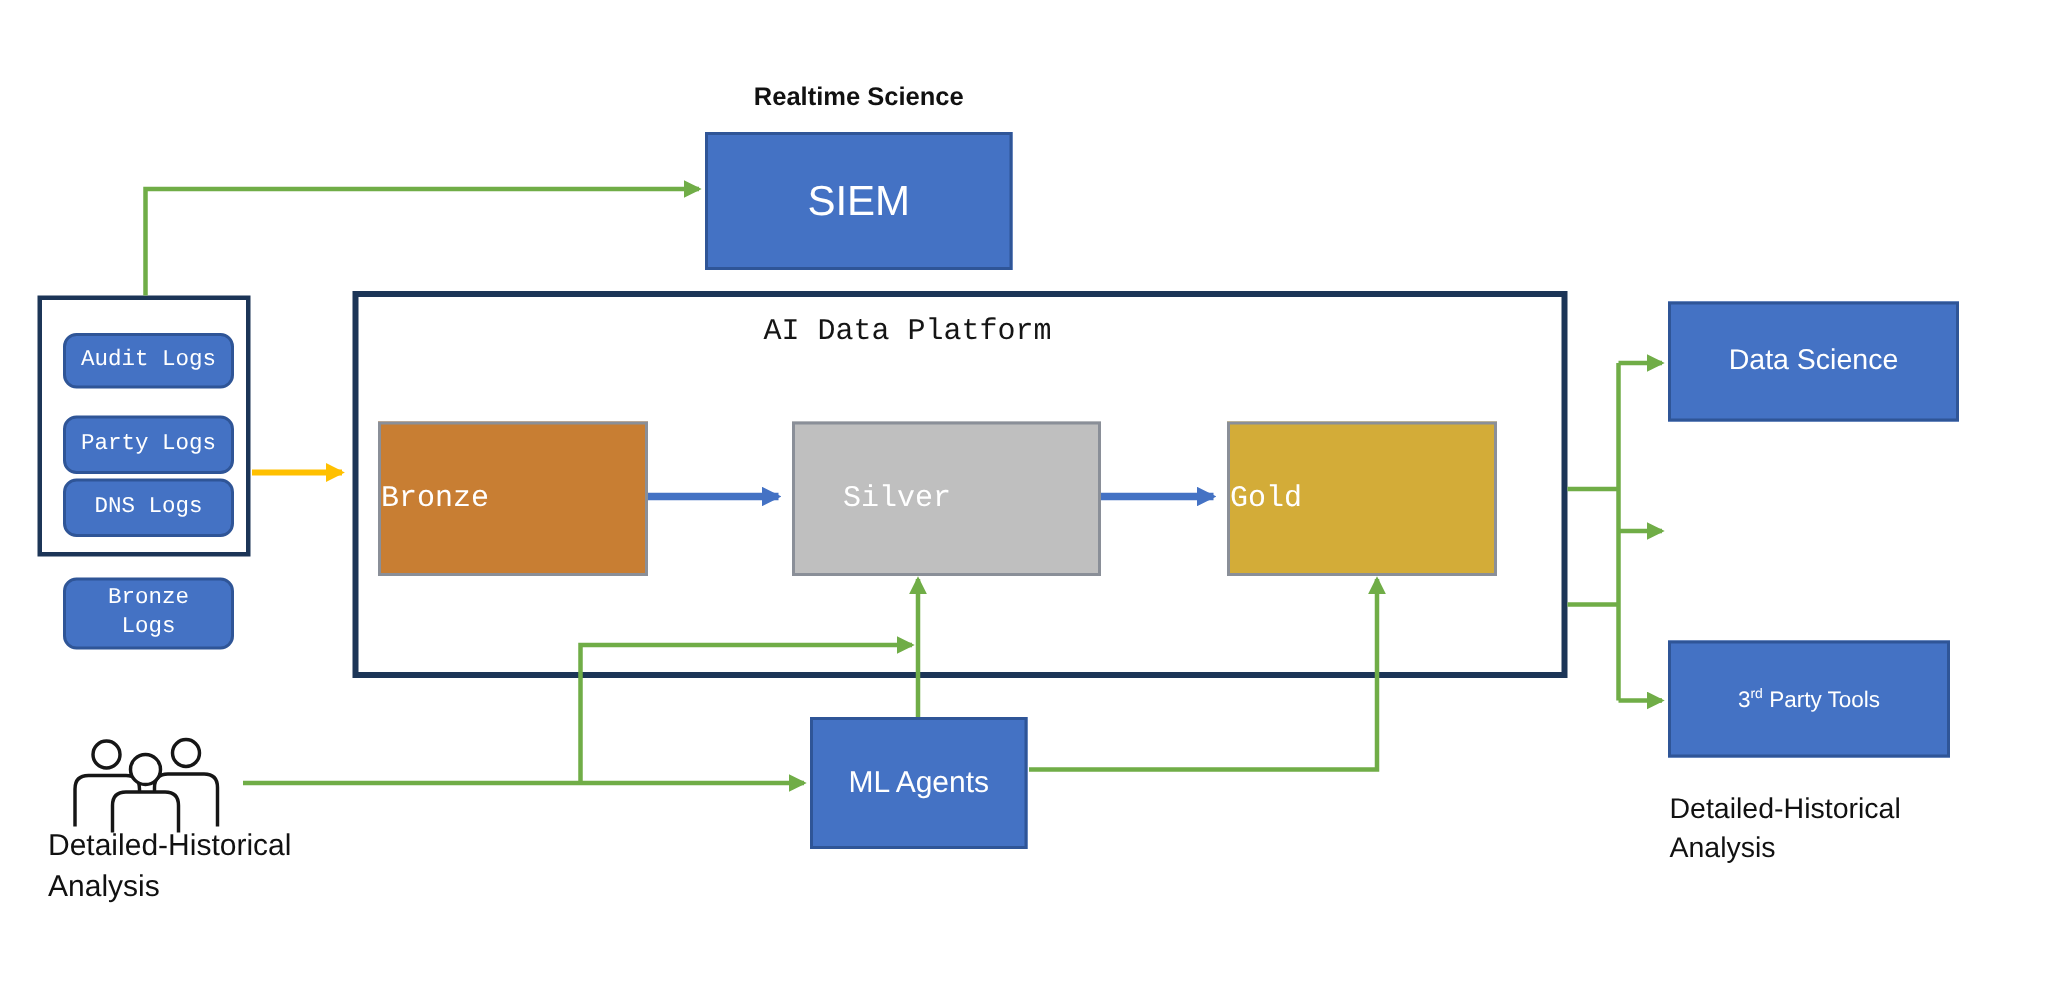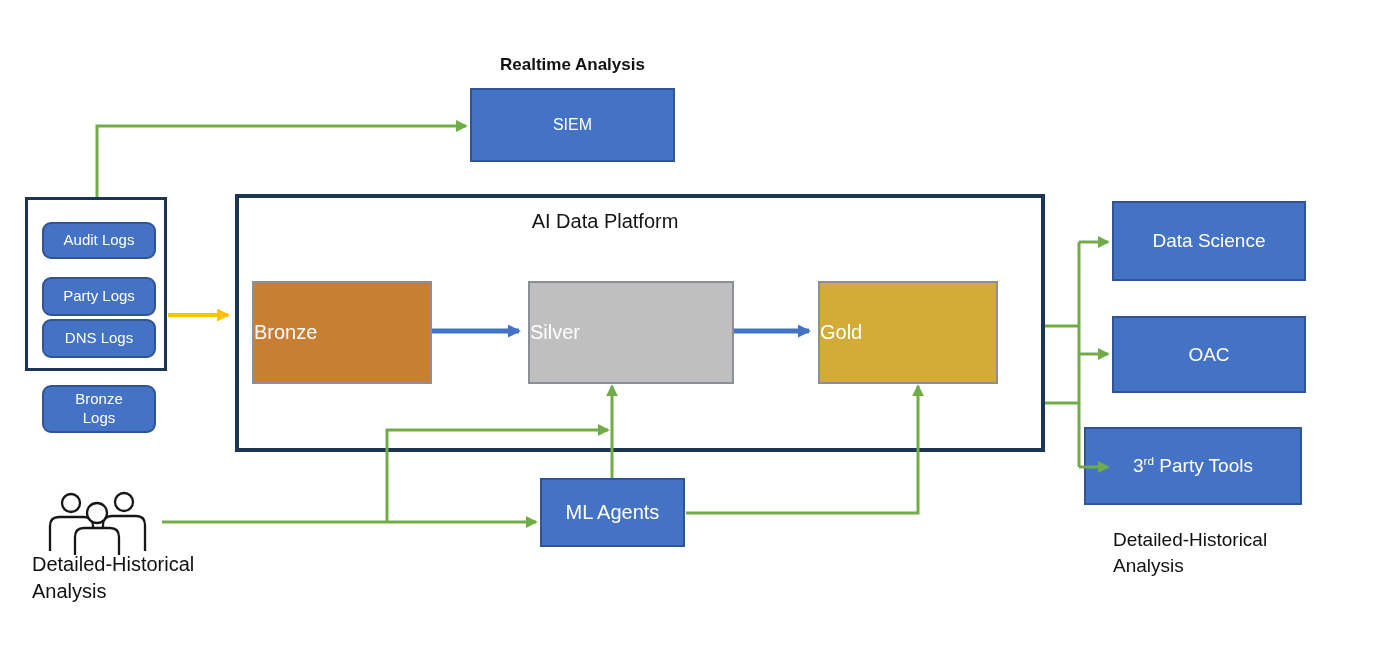--- a/index.html
+++ b/index.html
@@ -8,21 +8,21 @@
     font-family:"Liberation Sans",sans-serif;overflow:hidden;
   }
   .abs{position:absolute;}
   
   .bluebox{
     background:var(--blue);border:2px solid var(--blueborder);
     color:#fff;display:flex;align-items:center;justify-content:center;
     box-sizing:border-box;text-align:center;
   }
   .outline-navy{
-    background:#fff;border:3px solid var(--navy);box-sizing:border-box;
+    background:#fff;border:3px solid var(--navy);box-sizing:border-box;font-family:Liberation Mono, monospace;
   }
   .stage-box{
     border:2px solid var(--shapeborder);color:#fff;
     display:flex;align-items:center;
     box-sizing:border-box;font-size:20px;
   }
   .logbtn{
     position:absolute;left:14px;width:114px;border-radius:9px;
     background:var(--blue);border:2px solid var(--blueborder);
     color:#fff;font-size:15px;display:flex;align-items:center;justify-content:center;
@@ -38,23 +38,23 @@
   .m-orange{fill:var(--orange);}
   .m-blue{fill:var(--blue);}
   .people{stroke:#161616;stroke-width:2.3;fill:#fff;}
   sup{font-size:0.62em;}
 </style>
 </head>
 <body>
 
 <div id="stage">
 
-  <div class="abs caption" style="left:470px;top:54px;width:205px;text-align:center;font-weight:bold;font-size:17px;">Realtime Analysis</div>
+  <div class="abs caption" style="left:470px;top:54px;width:205px;text-align:center;font-weight:bold;font-size:17px;">Realtime Science</div>
 
-  <div class="abs bluebox" style="left:470px;top:88px;width:205px;height:74px;font-size:16px;">
+  <div class="abs bluebox" style="left:470px;top:88px;width:205px;height:92px;font-size:28px;">
     <span>SIEM</span>
   </div>
 
   <div class="abs outline-navy" style="left:25px;top:197px;width:142px;height:174px;">
     <div class="logbtn" style="top:22px;height:37px;">
       <span>Audit Logs</span>
     </div>
     <div class="logbtn" style="top:77px;height:39px;">
       <span>Party Logs</span>
     </div>
@@ -64,39 +64,36 @@
     <div class="logbtn" style="top:185px;height:48px;">
       <span style="width:70px;">Bronze Logs</span>
     </div>
   </div>
 
   <div class="abs outline-navy" style="left:235px;top:194px;width:810px;height:258px;border-width:4px;">
     <div class="abs title-text" style="left:0;top:12px;width:732px;text-align:center;">AI Data Platform</div>
     <div class="abs stage-box" style="left:13px;top:83px;width:180px;height:103px;background:var(--bronze);">
       <span>Bronze</span>
     </div>
-    <div class="abs stage-box" style="left:289px;top:83px;width:206px;height:103px;background:var(--silver);">
+    <div class="abs stage-box" style="left:289px;top:83px;width:206px;height:103px;background:var(--silver);padding-left:32px;">
       <span>Silver</span>
     </div>
     <div class="abs stage-box" style="left:579px;top:83px;width:180px;height:103px;background:var(--gold);">
       <span>Gold</span>
     </div>
   </div>
 
-  <div class="abs bluebox" style="left:540px;top:478px;width:145px;height:69px;font-size:20px;">
+  <div class="abs bluebox" style="left:540px;top:478px;width:145px;height:88px;font-size:20px;">
     <span>ML Agents</span>
   </div>
 
   <div class="abs bluebox" style="left:1112px;top:201px;width:194px;height:80px;font-size:19px;">
     <span>Data Science</span>
   </div>
-  <div class="abs bluebox" style="left:1112px;top:316px;width:194px;height:77px;font-size:19px;">
-    <span>OAC</span>
-  </div>
-  <div class="abs bluebox" style="left:1084px;top:427px;width:218px;height:78px;font-size:19px;">
+  <div class="abs bluebox" style="left:1112px;top:427px;width:188px;height:78px;font-size:15px;">
     <span>
       <span>3</span><sup>rd</sup><span> Party Tools</span>
     </span>
   </div>
 
   <div class="abs caption" style="left:1113px;top:527px;width:185px;">Detailed-Historical Analysis</div>
 
   <svg class="abs" style="left:48px;top:486px;" width="100" height="70" viewBox="0 0 100 70">
     <g>
       <circle class="people" cx="23" cy="17" r="9"></circle>

